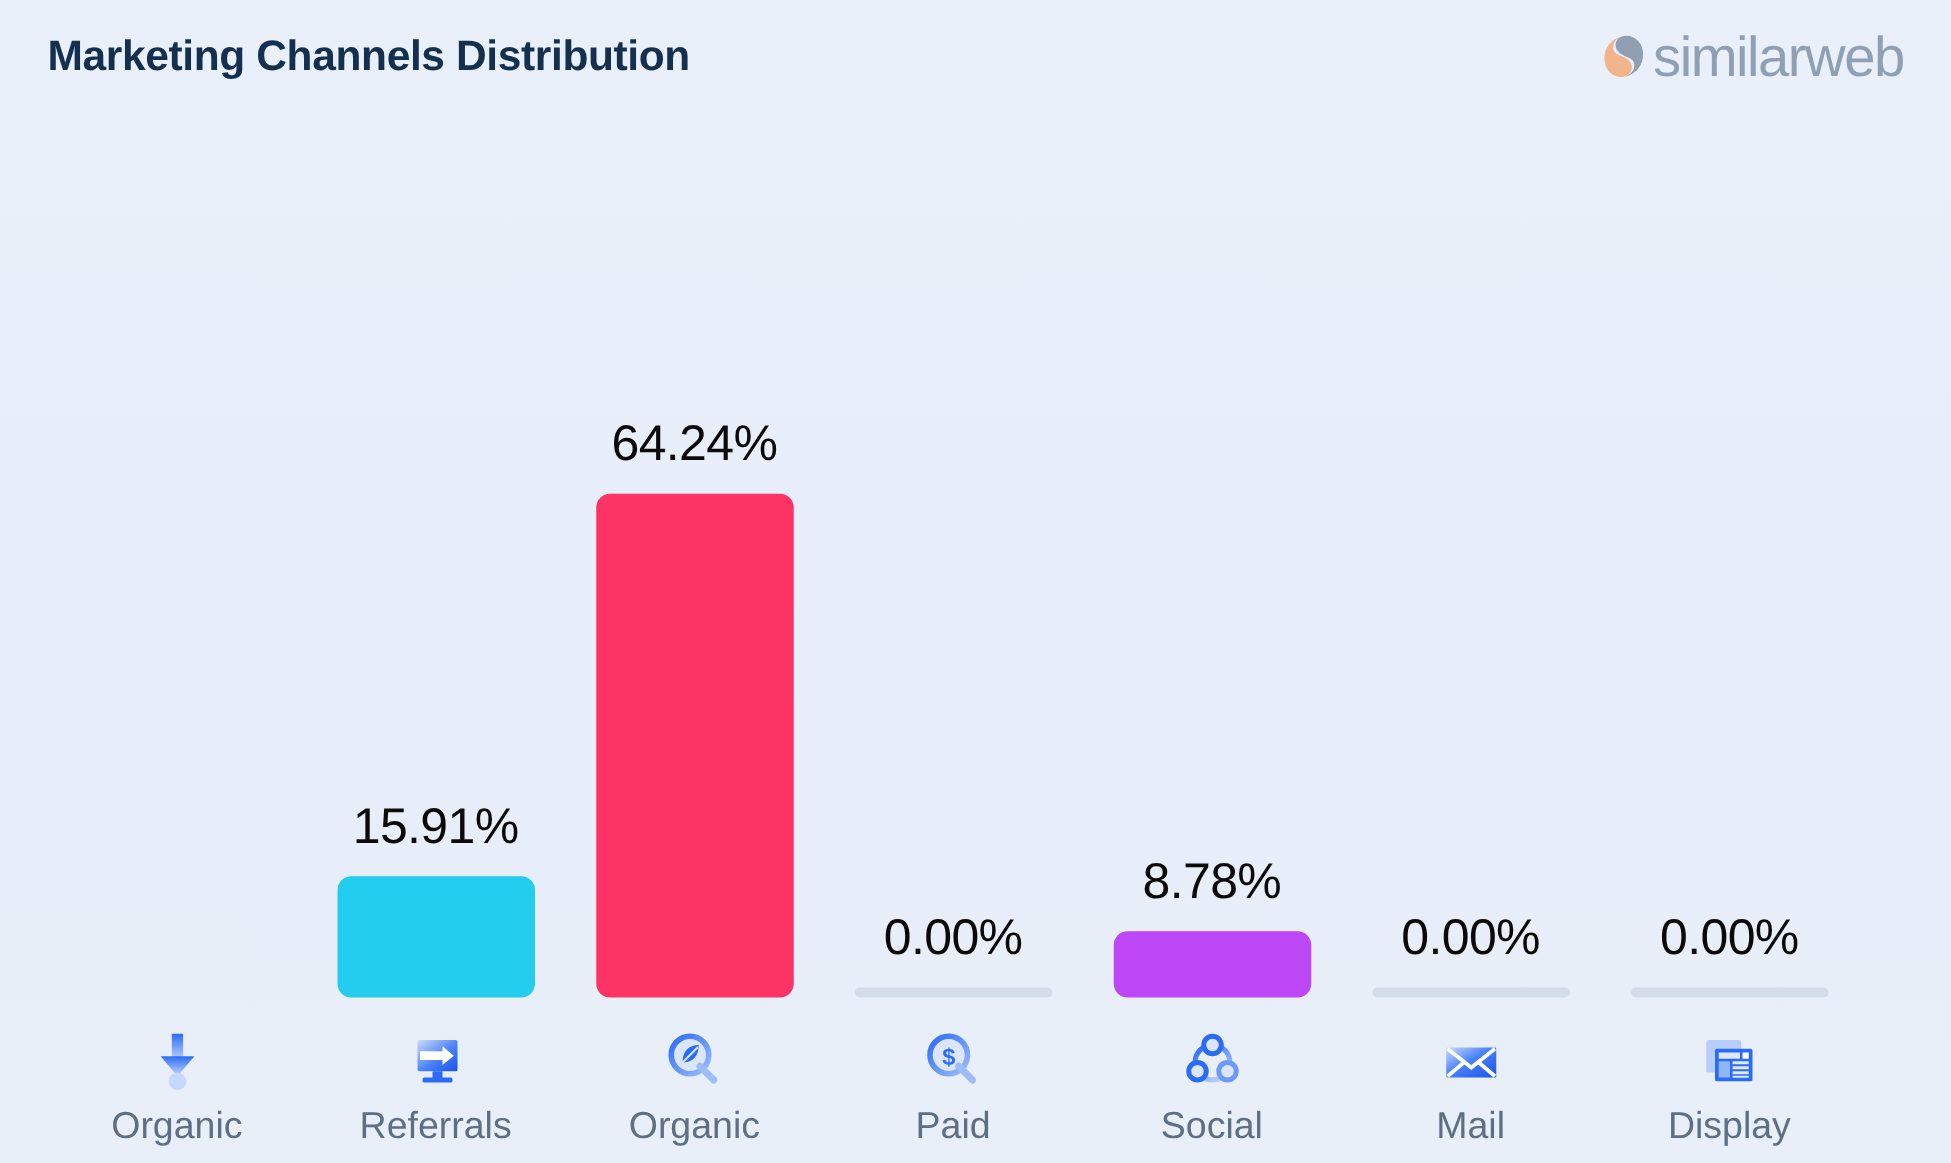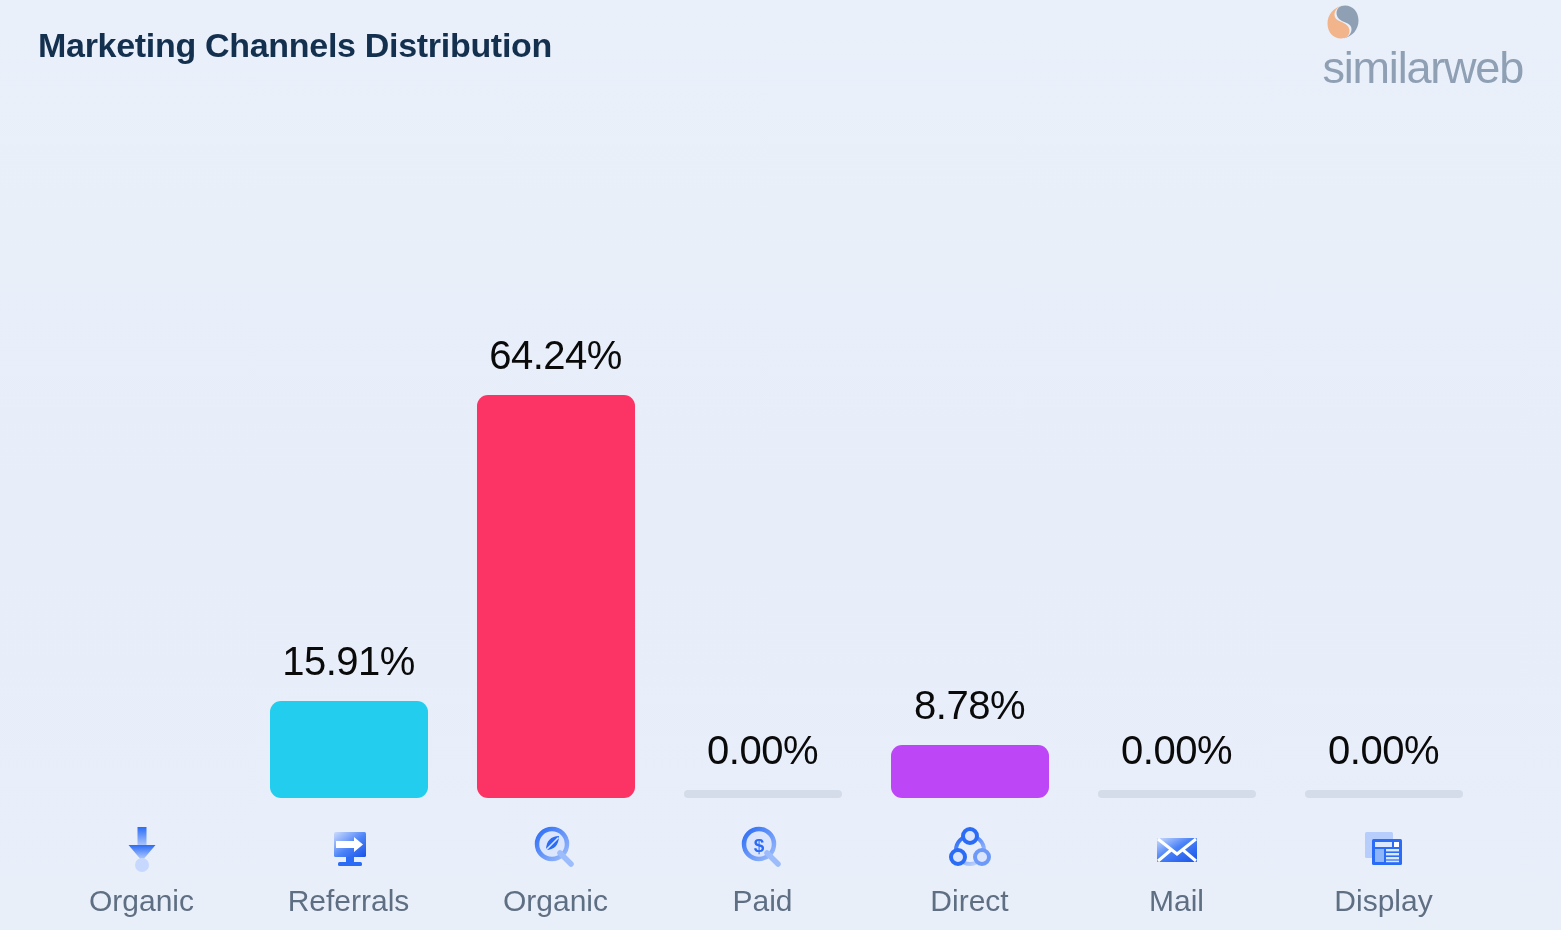--- a/index.html
+++ b/index.html
@@ -41,23 +41,22 @@
     font-size: 34px;
     font-weight: 700;
     color: #14304f;
     letter-spacing: -0.3px;
     line-height: 1;
     white-space: nowrap;
   }
 
   .brand {
     display: flex;
-    align-items: flex-start;
+    align-items: center;
     gap: 2px;
-    flex-direction: column;
   }
 
   .brand-mark {
     width: 42px;
     height: 42px;
     position: relative;
     flex: 0 0 auto;
   }
 
   .brand-name {
@@ -296,21 +295,21 @@
                   <stop offset="0%" stop-color="#2b6cf6"></stop>
                   <stop offset="100%" stop-color="#bfd3fc"></stop>
                 </linearGradient>
               </defs>
               <circle cx="26" cy="27" r="14" fill="none" stroke="url(#gSoc)" stroke-width="4"></circle>
               <circle cx="26" cy="13" r="7" fill="#dbe6fd" stroke="#2b6cf6" stroke-width="4"></circle>
               <circle cx="14" cy="34" r="7" fill="#dbe6fd" stroke="#2b6cf6" stroke-width="4"></circle>
               <circle cx="38" cy="34" r="7" fill="#dbe6fd" stroke="#6d9af9" stroke-width="4"></circle>
             </svg>
           </div>
-          <div class="axis-label">Direct</div>
+          <div class="axis-label">Social</div>
         </div>
       </div>
 
       <div class="col">
         <div class="bar-zone">
           <div class="bar-value">0.00%</div>
           <div class="bar zero" style="height: 8px; background: rgb(211, 220, 232); border-radius: 6px;"></div>
         </div>
         <div class="axis-block">
           <div class="icon-wrap">

